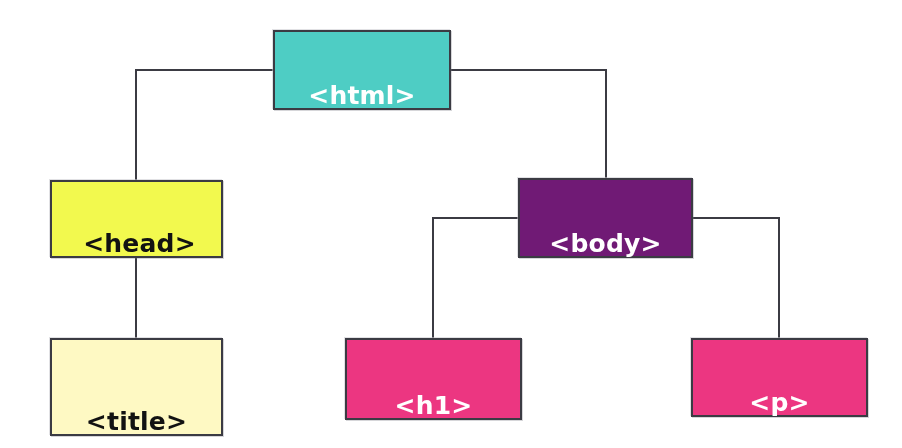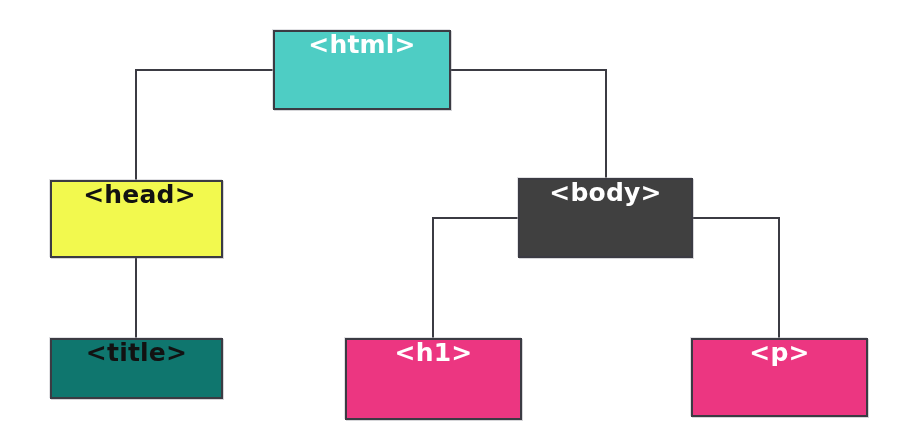--- a/index.html
+++ b/index.html
@@ -25,21 +25,21 @@
     height: 448px;
     z-index: 1;
     pointer-events: none;
   }
   .node {
     position: absolute;
     z-index: 2;
     box-sizing: border-box;
     border: 2px solid #3b3b43;
     display: flex;
-    align-items: flex-start;
+    align-items: flex-end;
     justify-content: center;
     box-shadow: -1px -1px 0 0 rgba(200,200,205,0.55),
                  1px  1px 0 0 rgba(120,120,128,0.30);
   }
   .node .label {
     font-family: "DejaVu Sans", "Liberation Sans", sans-serif;
     font-weight: 700;
     font-size: 25px;
     letter-spacing: 0.2px;
     line-height: 1;
@@ -72,25 +72,25 @@
   </svg>
 
   <div class="node node-html" style="left: 273px; top: 30px; width: 178px; height: 80px; background: rgb(78, 205, 196); border-color: rgb(59, 59, 67);">
     <span class="label label-light" style="color: rgb(255, 255, 255);">&lt;html&gt;</span>
   </div>
 
   <div class="node node-head" style="left: 50px; top: 180px; width: 173px; height: 78px; background: rgb(242, 249, 78); border-color: rgb(59, 59, 67); padding-left: 6px;">
     <span class="label label-dark" style="color: rgb(18, 18, 18);">&lt;head&gt;</span>
   </div>
 
-  <div class="node node-body" style="left: 518px; top: 178px; width: 175px; height: 80px; background: #404040; border-color: rgb(59, 59, 67);">
+  <div class="node node-body" style="left: 518px; top: 178px; width: 175px; height: 80px; background: #701a75; border-color: rgb(59, 59, 67);">
     <span class="label label-light" style="color: rgb(255, 255, 255);">&lt;body&gt;</span>
   </div>
 
-  <div class="node node-title" style="left: 50px; top: 338px; width: 173px; height: 61px; background: #0f766e; border-color: rgb(59, 59, 67);">
+  <div class="node node-title" style="left: 50px; top: 338px; width: 173px; height: 98px; background: #fef9c3; border-color: rgb(59, 59, 67);">
     <span class="label label-dark" style="color: rgb(18, 18, 18);">&lt;title&gt;</span>
   </div>
 
   <div class="node node-h1" style="left: 345px; top: 338px; width: 177px; height: 82px; background: rgb(236, 54, 129); border-color: rgb(59, 59, 67);">
     <span class="label label-light" style="color: rgb(255, 255, 255);">&lt;h1&gt;</span>
   </div>
 
   <div class="node node-p" style="left: 691px; top: 338px; width: 177px; height: 79px; background: rgb(236, 54, 129); border-color: rgb(59, 59, 67);">
     <span class="label label-light" style="color: rgb(255, 255, 255);">&lt;p&gt;</span>
   </div>

